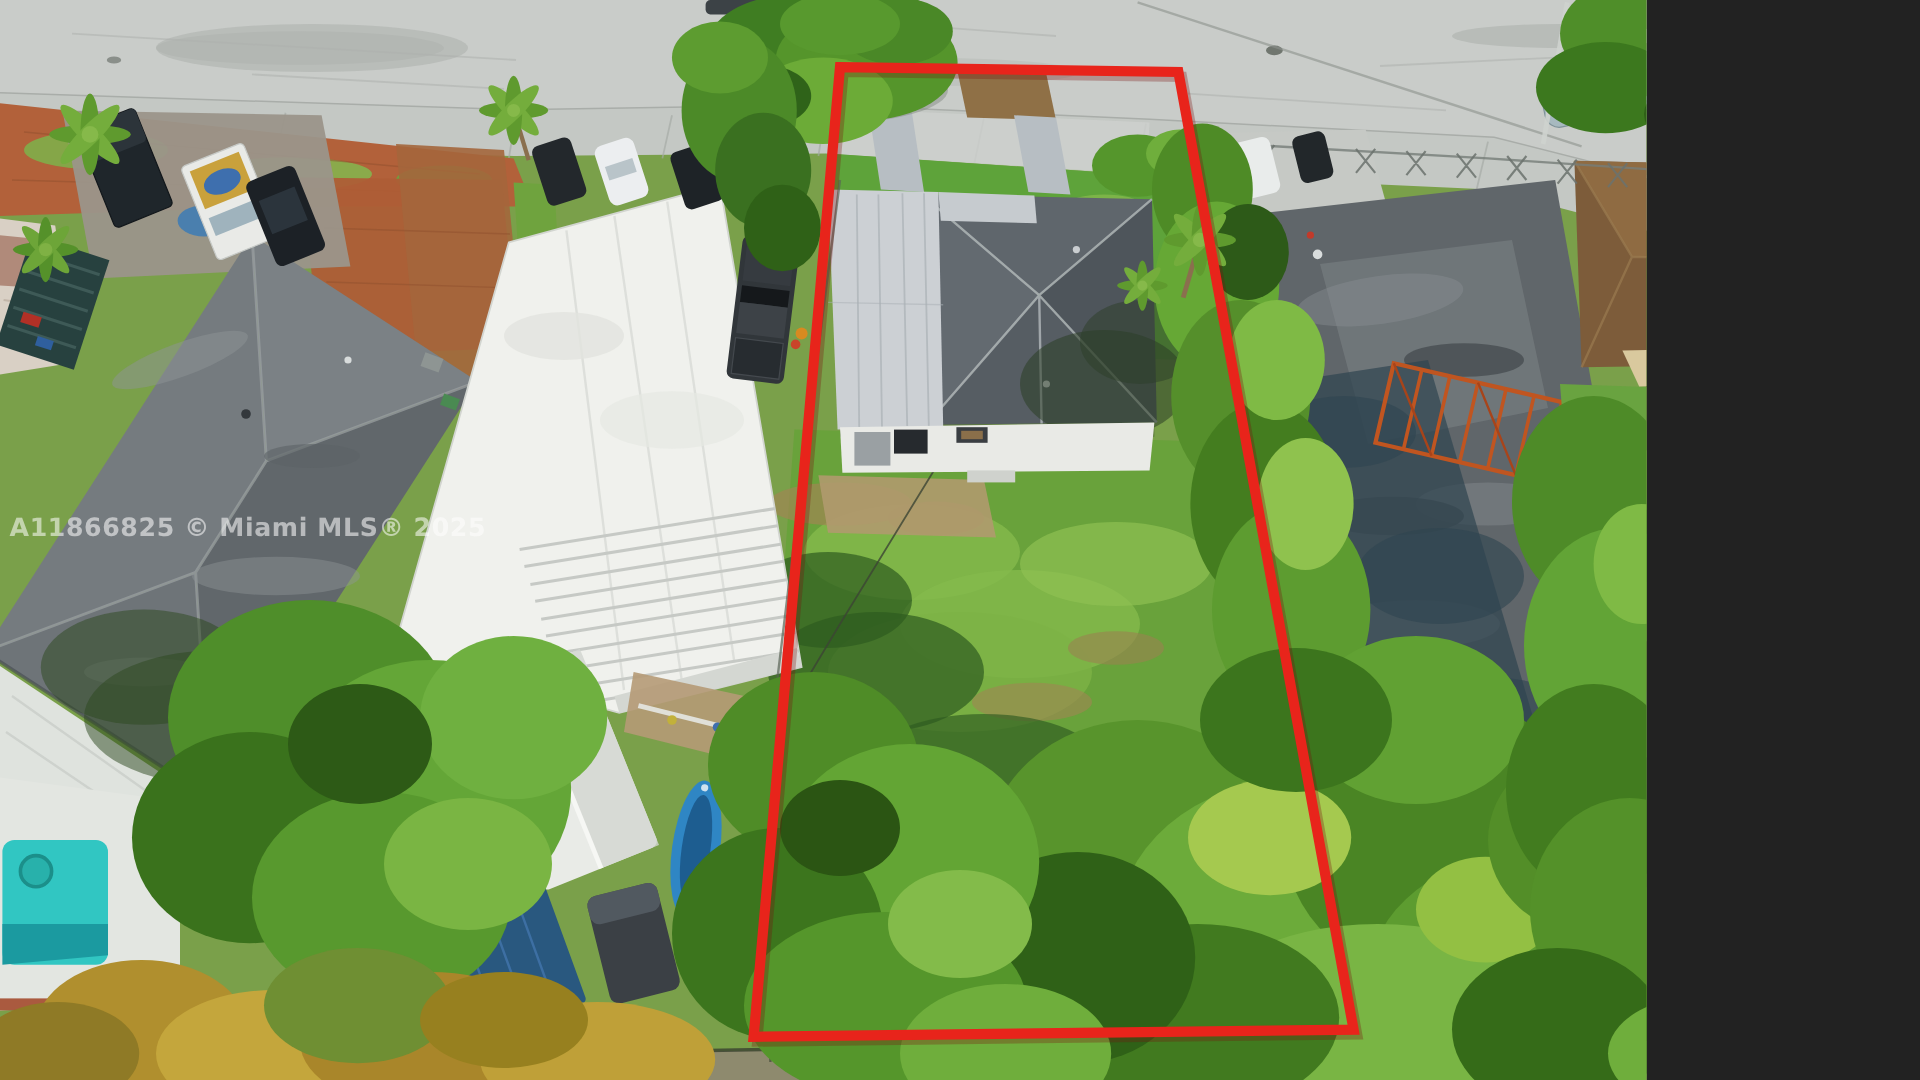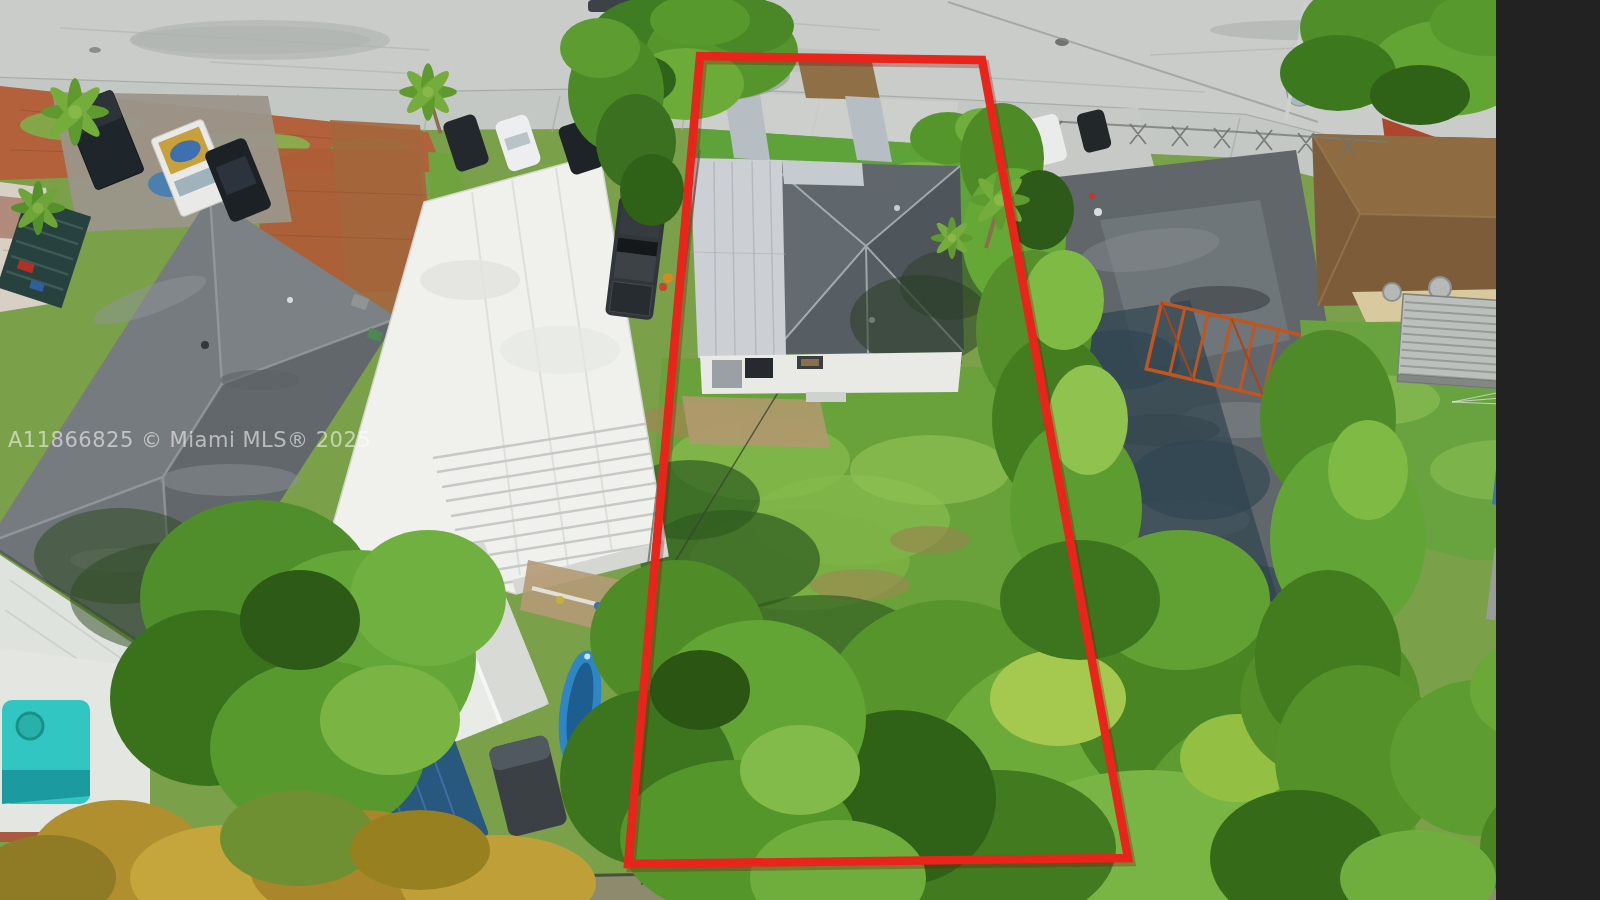--- a/index.html
+++ b/index.html
@@ -1,16 +1,16 @@
 <!DOCTYPE html>
 <html><head>
 <meta charset="utf-8">
 <style>
   html,body{margin:0;padding:0;background:#222;}
-  .stage{position:relative;width:1496px;height:900px;overflow:hidden;background:#7aa04a;}
+  .stage{position:relative;width:1372px;height:900px;overflow:hidden;background:#7aa04a;font-weight:bold;}
   .stage svg{display:block;width:1600px;height:900px;}
   .watermark{font-family:"DejaVu Sans","Liberation Sans",sans-serif;font-size:21px;letter-spacing:0.5px;}
 </style>
 </head>
 <body>
 
 <div class="stage">
 <svg viewBox="0 0 1600 900" xmlns="http://www.w3.org/2000/svg">
   <defs>
     <clipPath id="wbClip">

